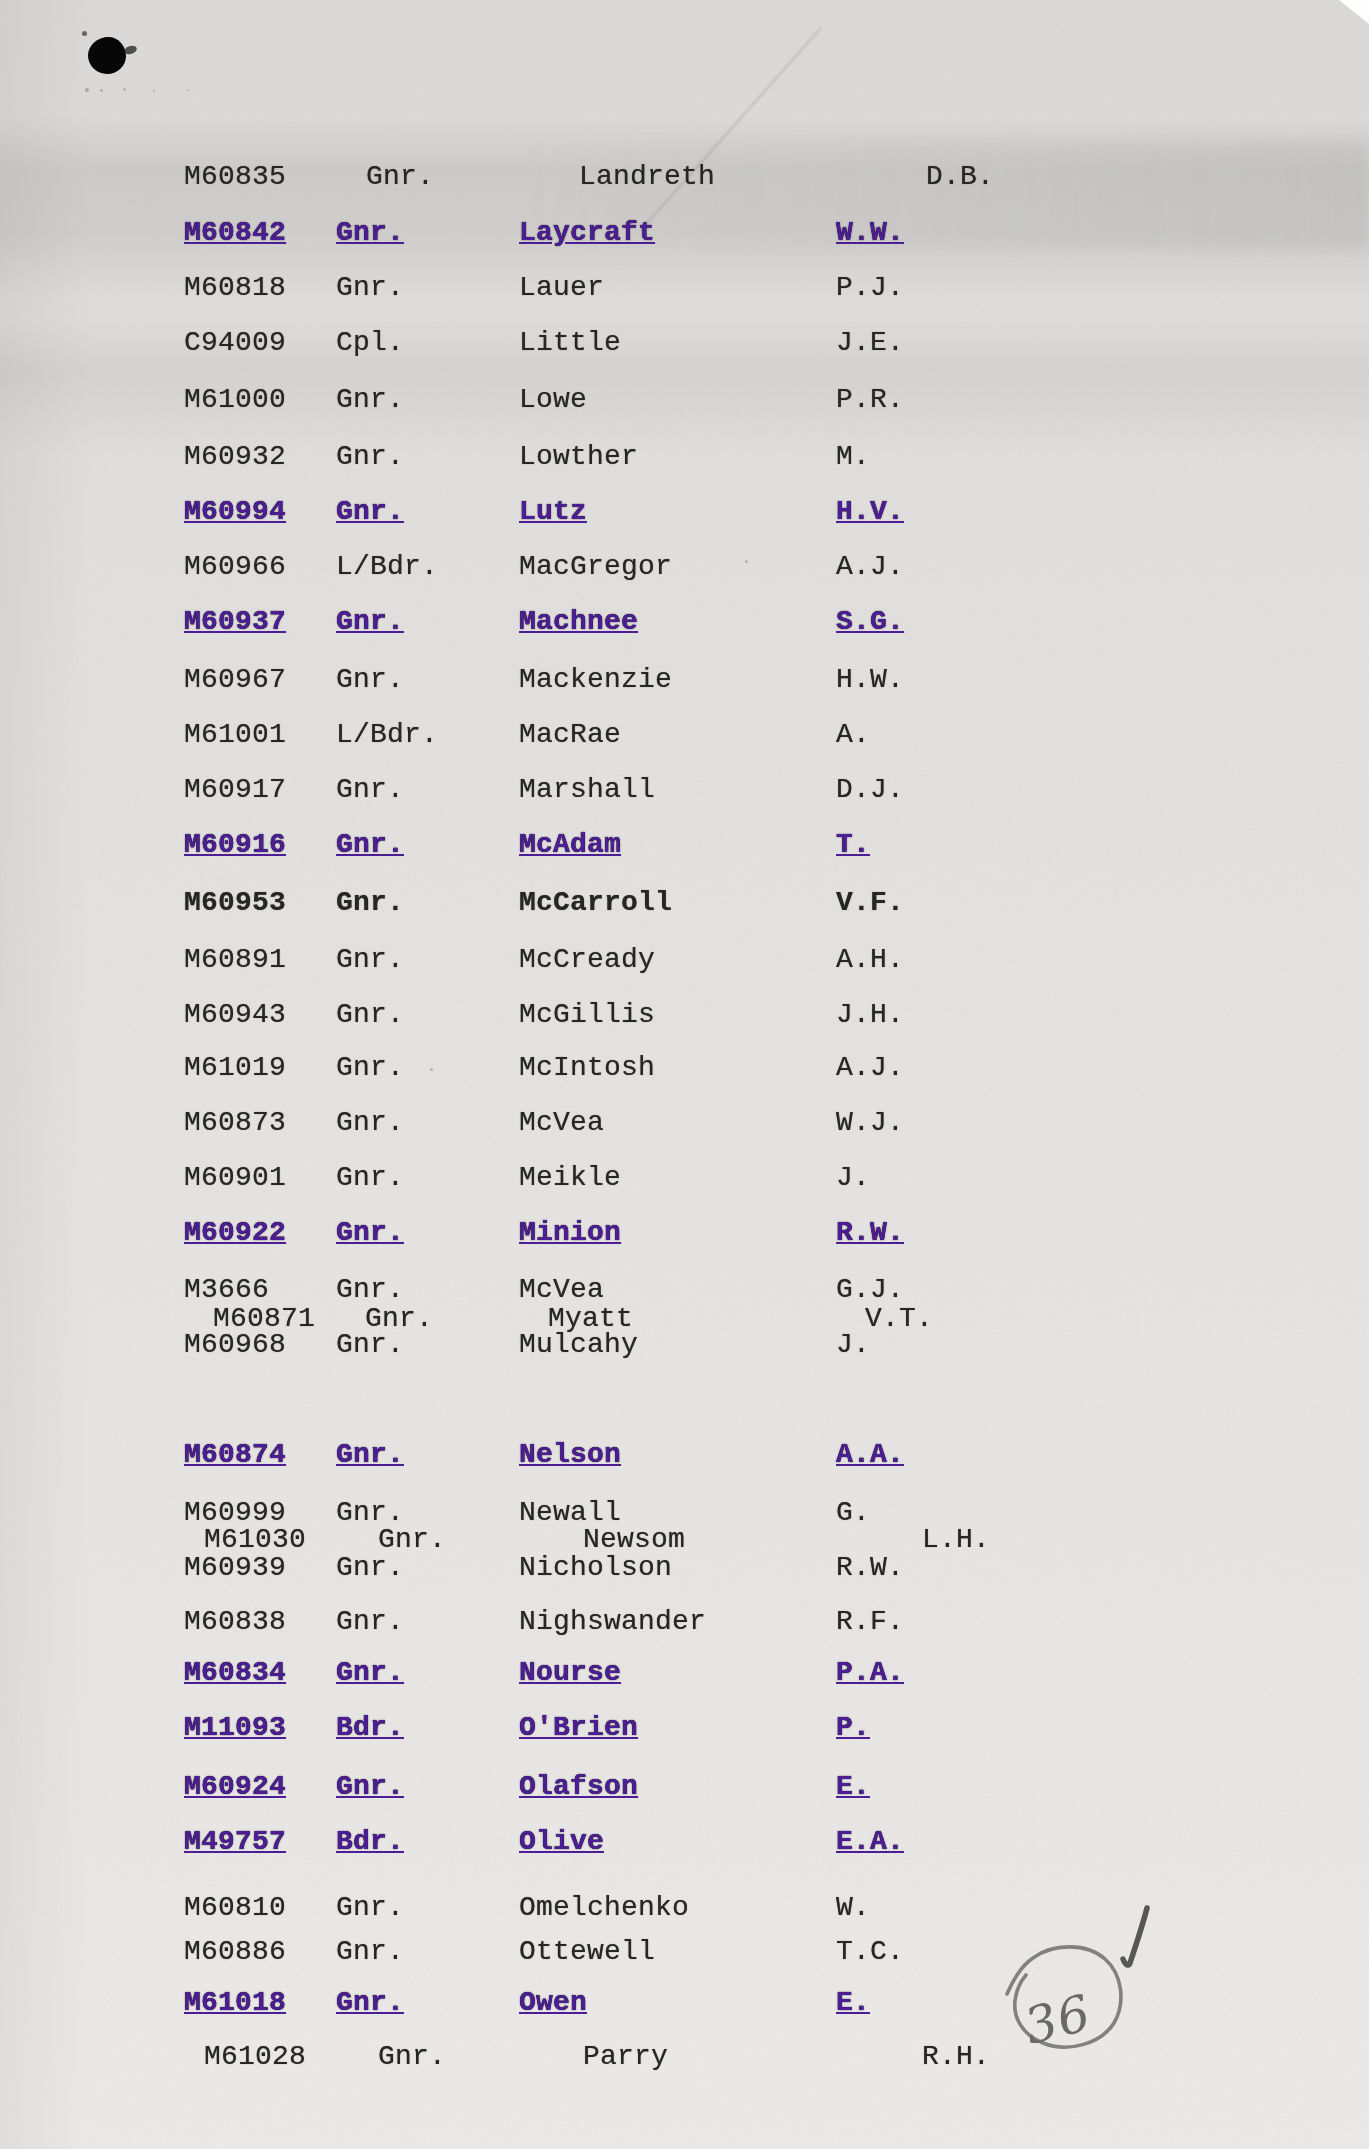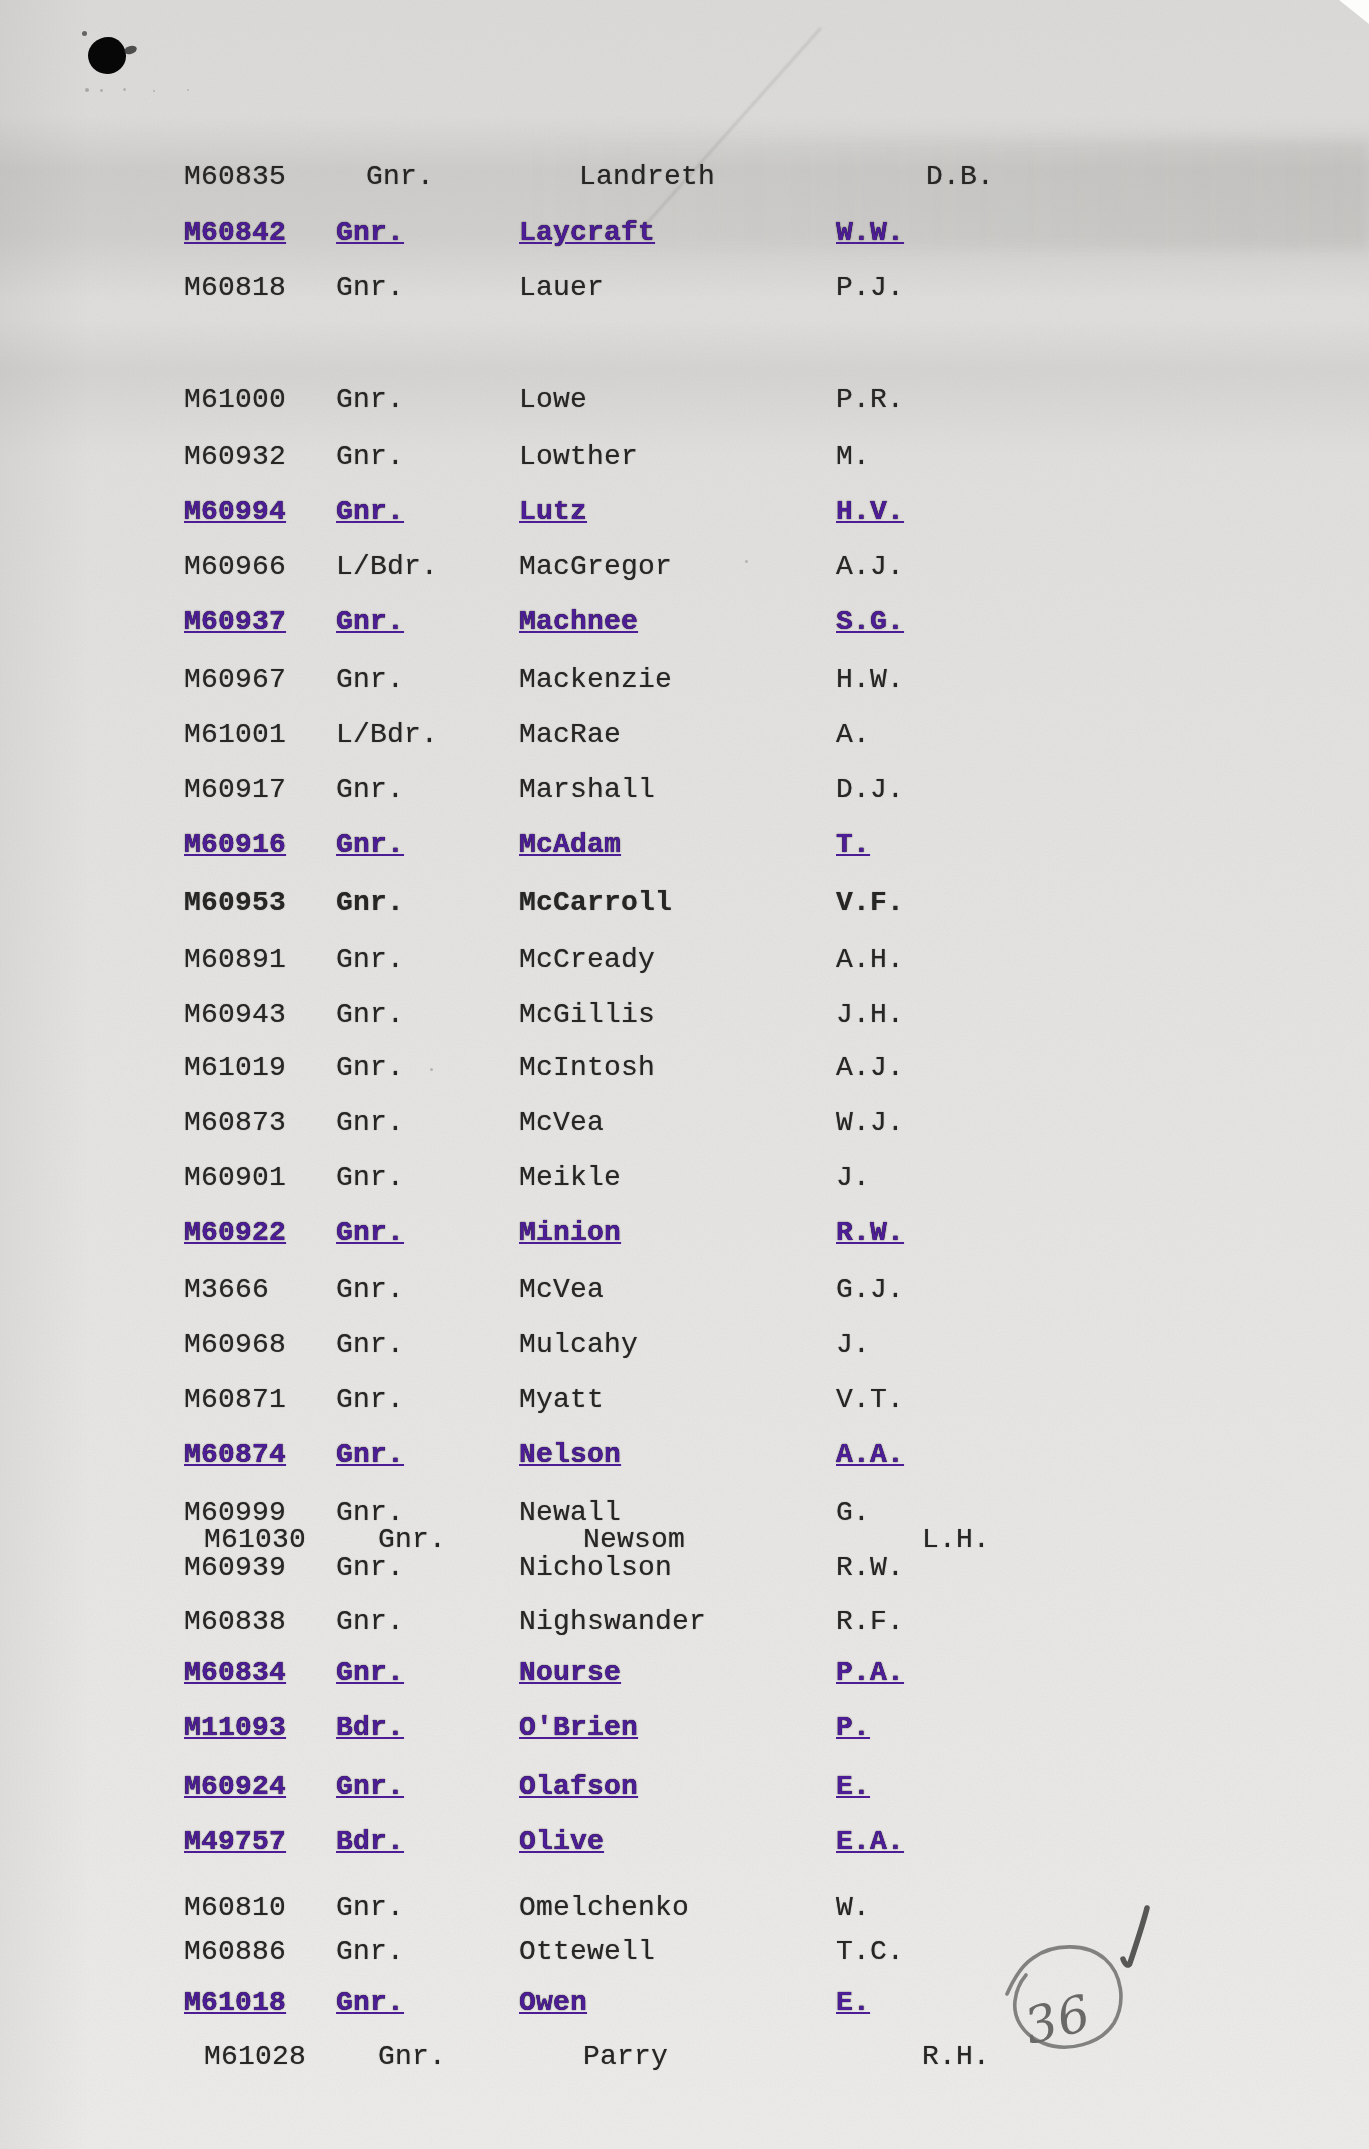--- a/index.html
+++ b/index.html
@@ -107,20 +107,26 @@
       <span class="cell">Gnr.</span>
       <span class="cell">Laycraft</span>
       <span class="cell">W.W.</span>
     </div>
       <div class="row" style="top: 271px;">
       <span class="cell">M60818</span>
       <span class="cell">Gnr.</span>
       <span class="cell">Lauer</span>
       <span class="cell">P.J.</span>
     </div>
+      <div class="row" style="top: 326px;">
+      <span class="cell">C94009</span>
+      <span class="cell">Cpl.</span>
+      <span class="cell">Little</span>
+      <span class="cell">J.E.</span>
+    </div>
       <div class="row" style="top: 383px;">
       <span class="cell">M61000</span>
       <span class="cell">Gnr.</span>
       <span class="cell">Lowe</span>
       <span class="cell">P.R.</span>
     </div>
       <div class="row" style="top: 440px;">
       <span class="cell">M60932</span>
       <span class="cell">Gnr.</span>
       <span class="cell">Lowther</span>
@@ -215,21 +221,21 @@
       <span class="cell">Gnr.</span>
       <span class="cell">McVea</span>
       <span class="cell">G.J.</span>
     </div>
       <div class="row" style="top: 1328px;">
       <span class="cell">M60968</span>
       <span class="cell">Gnr.</span>
       <span class="cell">Mulcahy</span>
       <span class="cell">J.</span>
     </div>
-      <div class="row" style="top: 1383px;">
+      <div class="row" style="top: 1302px; margin-left: 29px;">
       <span class="cell">M60871</span>
       <span class="cell">Gnr.</span>
       <span class="cell">Myatt</span>
       <span class="cell">V.T.</span>
     </div>
       <div class="row heavy" style="top: 1438px;">
       <span class="cell">M60874</span>
       <span class="cell">Gnr.</span>
       <span class="cell">Nelson</span>
       <span class="cell">A.A.</span>

